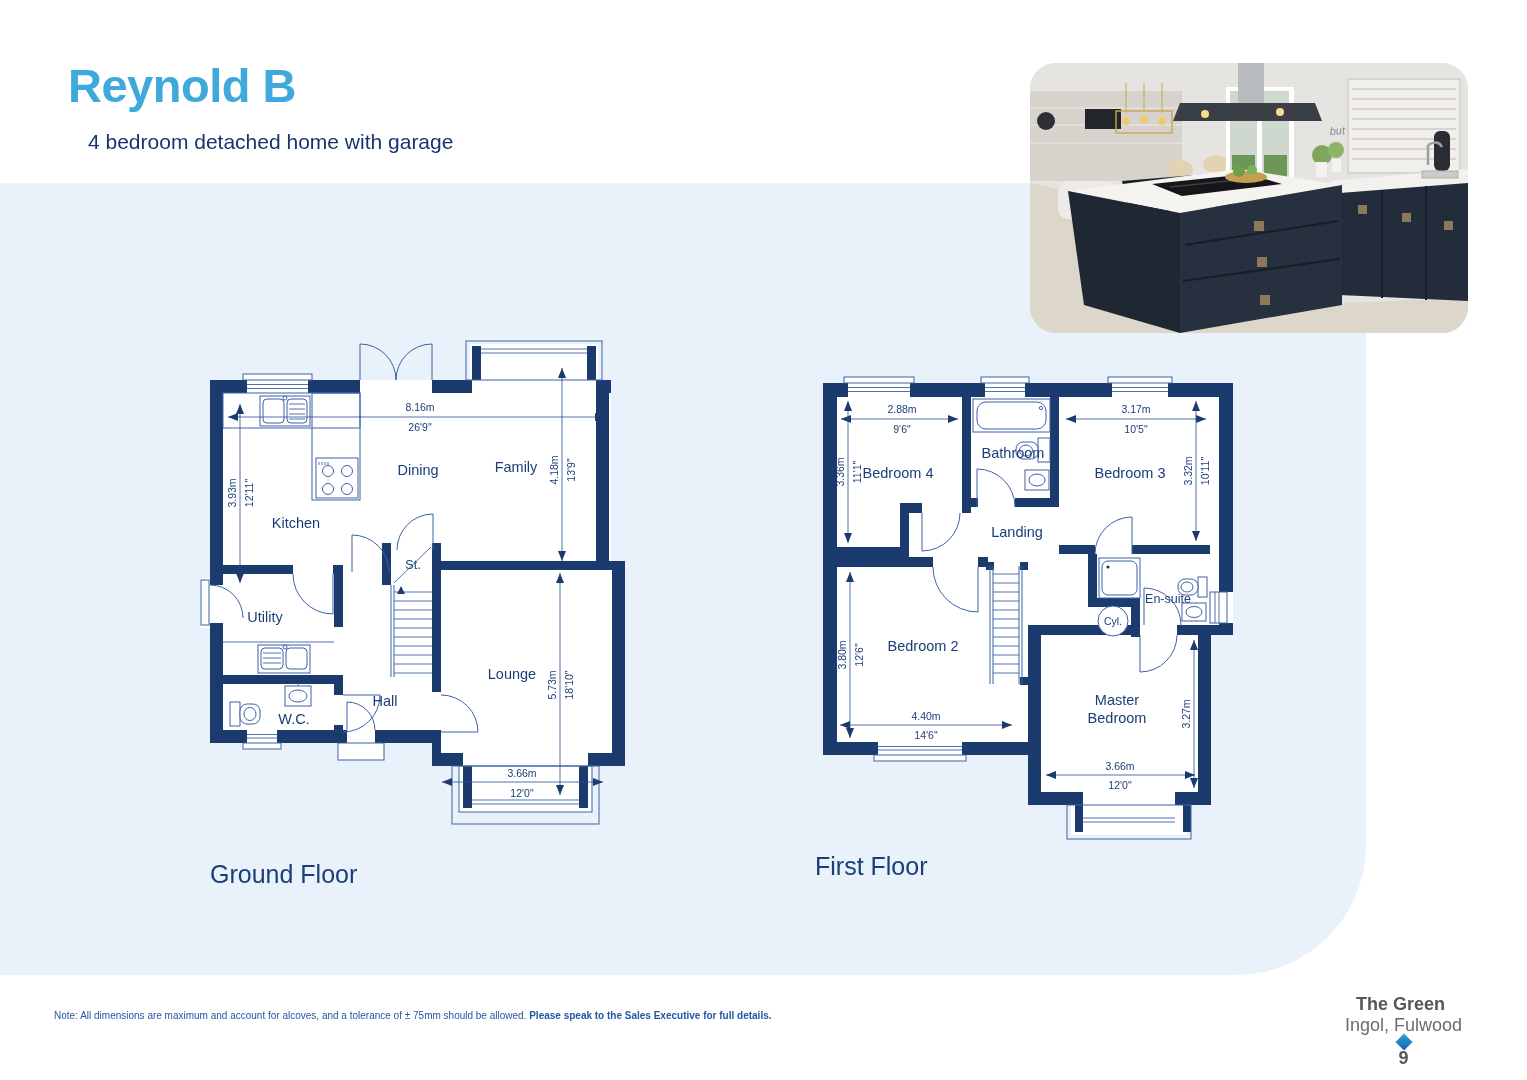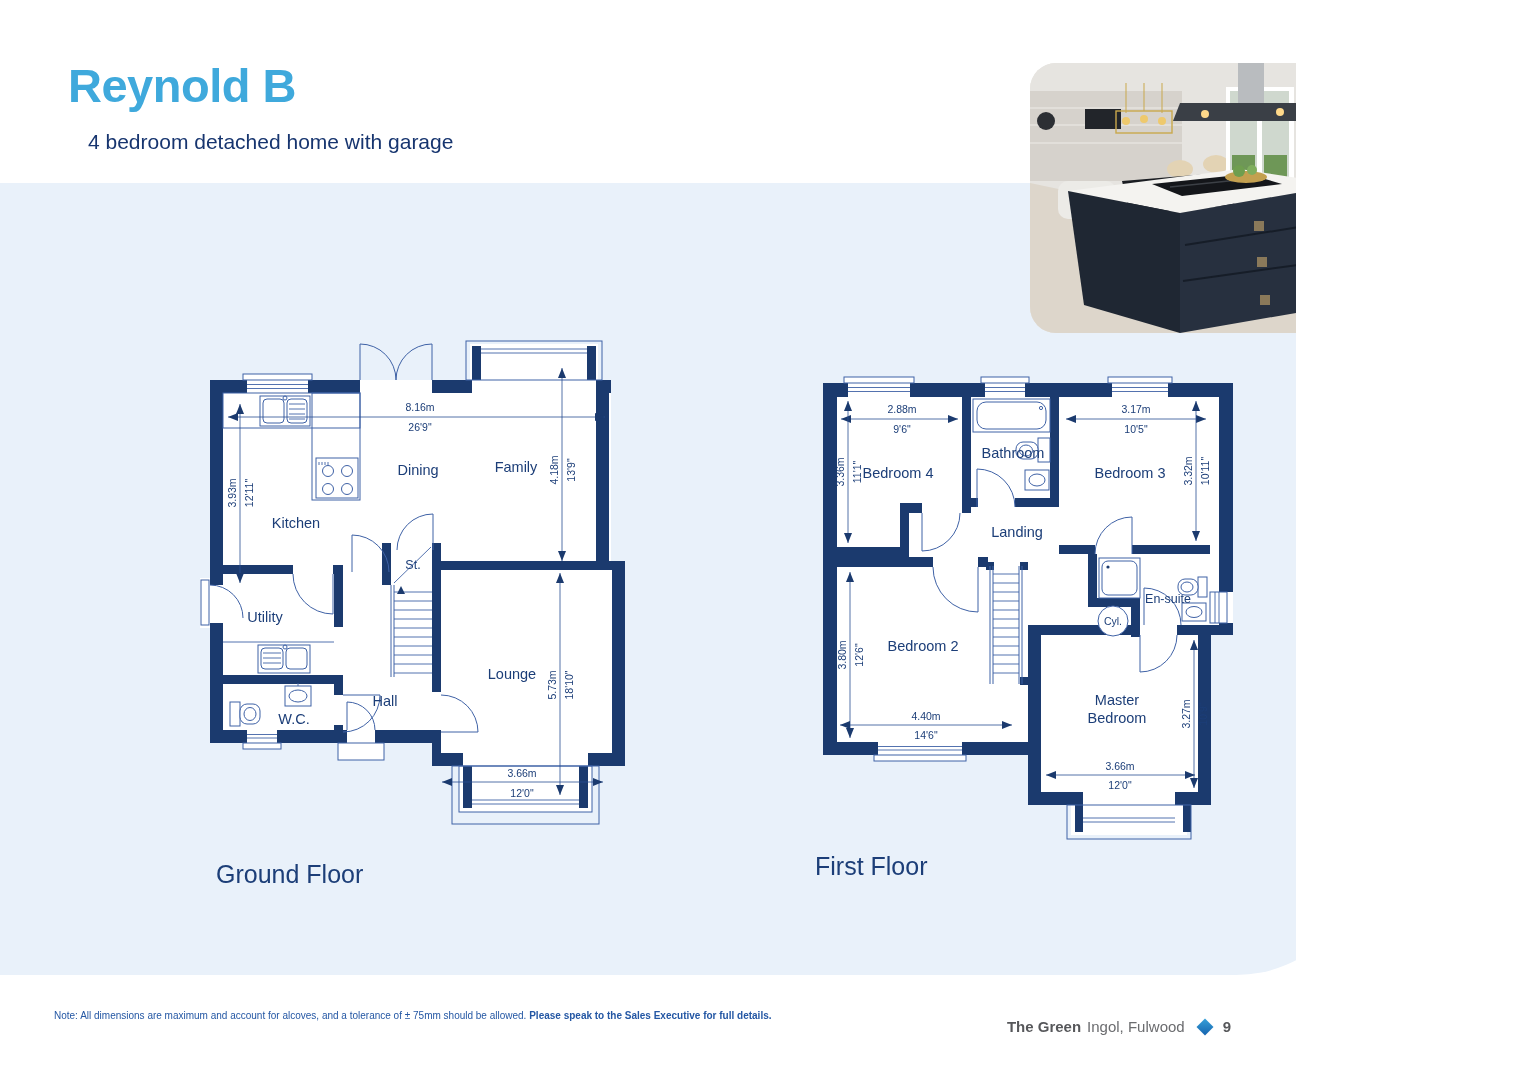--- a/index.html
+++ b/index.html
@@ -1,31 +1,31 @@
 <!DOCTYPE html>
 <html><head>
 <meta charset="utf-8">
 <style>
   html,body{margin:0;padding:0;background:#fff;}
-  .page{position:relative;width:1296px;height:1080px;background:#fff;overflow:hidden;
+  .page{position:relative;width:1527px;height:1080px;background:#fff;overflow:hidden;
         font-family:"Liberation Sans",sans-serif;}
   .band{position:absolute;left:0;top:183px;width:1366px;height:792px;background:#e9f1fa;
         border-radius:0 0 130px 0;}
   .title{position:absolute;left:68px;top:58px;font-size:47px;font-weight:700;color:#3fa9dc;
          letter-spacing:-0.5px;}
   .subtitle{position:absolute;left:68px;top:130px;font-size:21px;font-weight:500;color:#17356f;margin-left:20px;}
   .photo{position:absolute;left:1030px;top:63px;width:438px;height:270px;border-radius:26px;
          overflow:hidden;background:#e6e4e0;}
   .floor-title{position:absolute;font-size:25px;font-weight:500;color:#1c3e78;}
-  .gf-title{left:216px;top:860px;}
+  .gf-title{left:210px;top:860px;}
   .ff-title{left:815px;top:852px;}
   .note{position:absolute;left:54px;top:1010px;font-size:10px;color:#2457a4;}
   .note b{font-weight:700;}
-  .footer-right{position:absolute;top:1018px;right:65px;font-size:15px;color:#6b6c6f;
-                display:flex;align-items:center;}
+  .footer-right{position:absolute;top:994px;right:65px;font-size:18px;color:#6b6c6f;
+                display:flex;align-items:center;flex-direction:column;}
   .dev{font-weight:700;color:#56575a;margin-right:6px;}
   .diamond{width:12px;height:12px;background:linear-gradient(135deg,#36a0d9,#1563ae);
            transform:rotate(45deg);display:inline-block;margin:0 12px 0 14px;}
   .pagenum{font-weight:700;color:#56575a;}
   svg{position:absolute;}
   .gf{left:200px;top:340px;}
   .ff{left:810px;top:370px;}
   .wall{fill:#1b3a6e;}
   .white{fill:#ffffff;}
   .thin{stroke:#3f62a6;stroke-width:1;fill:none;}

